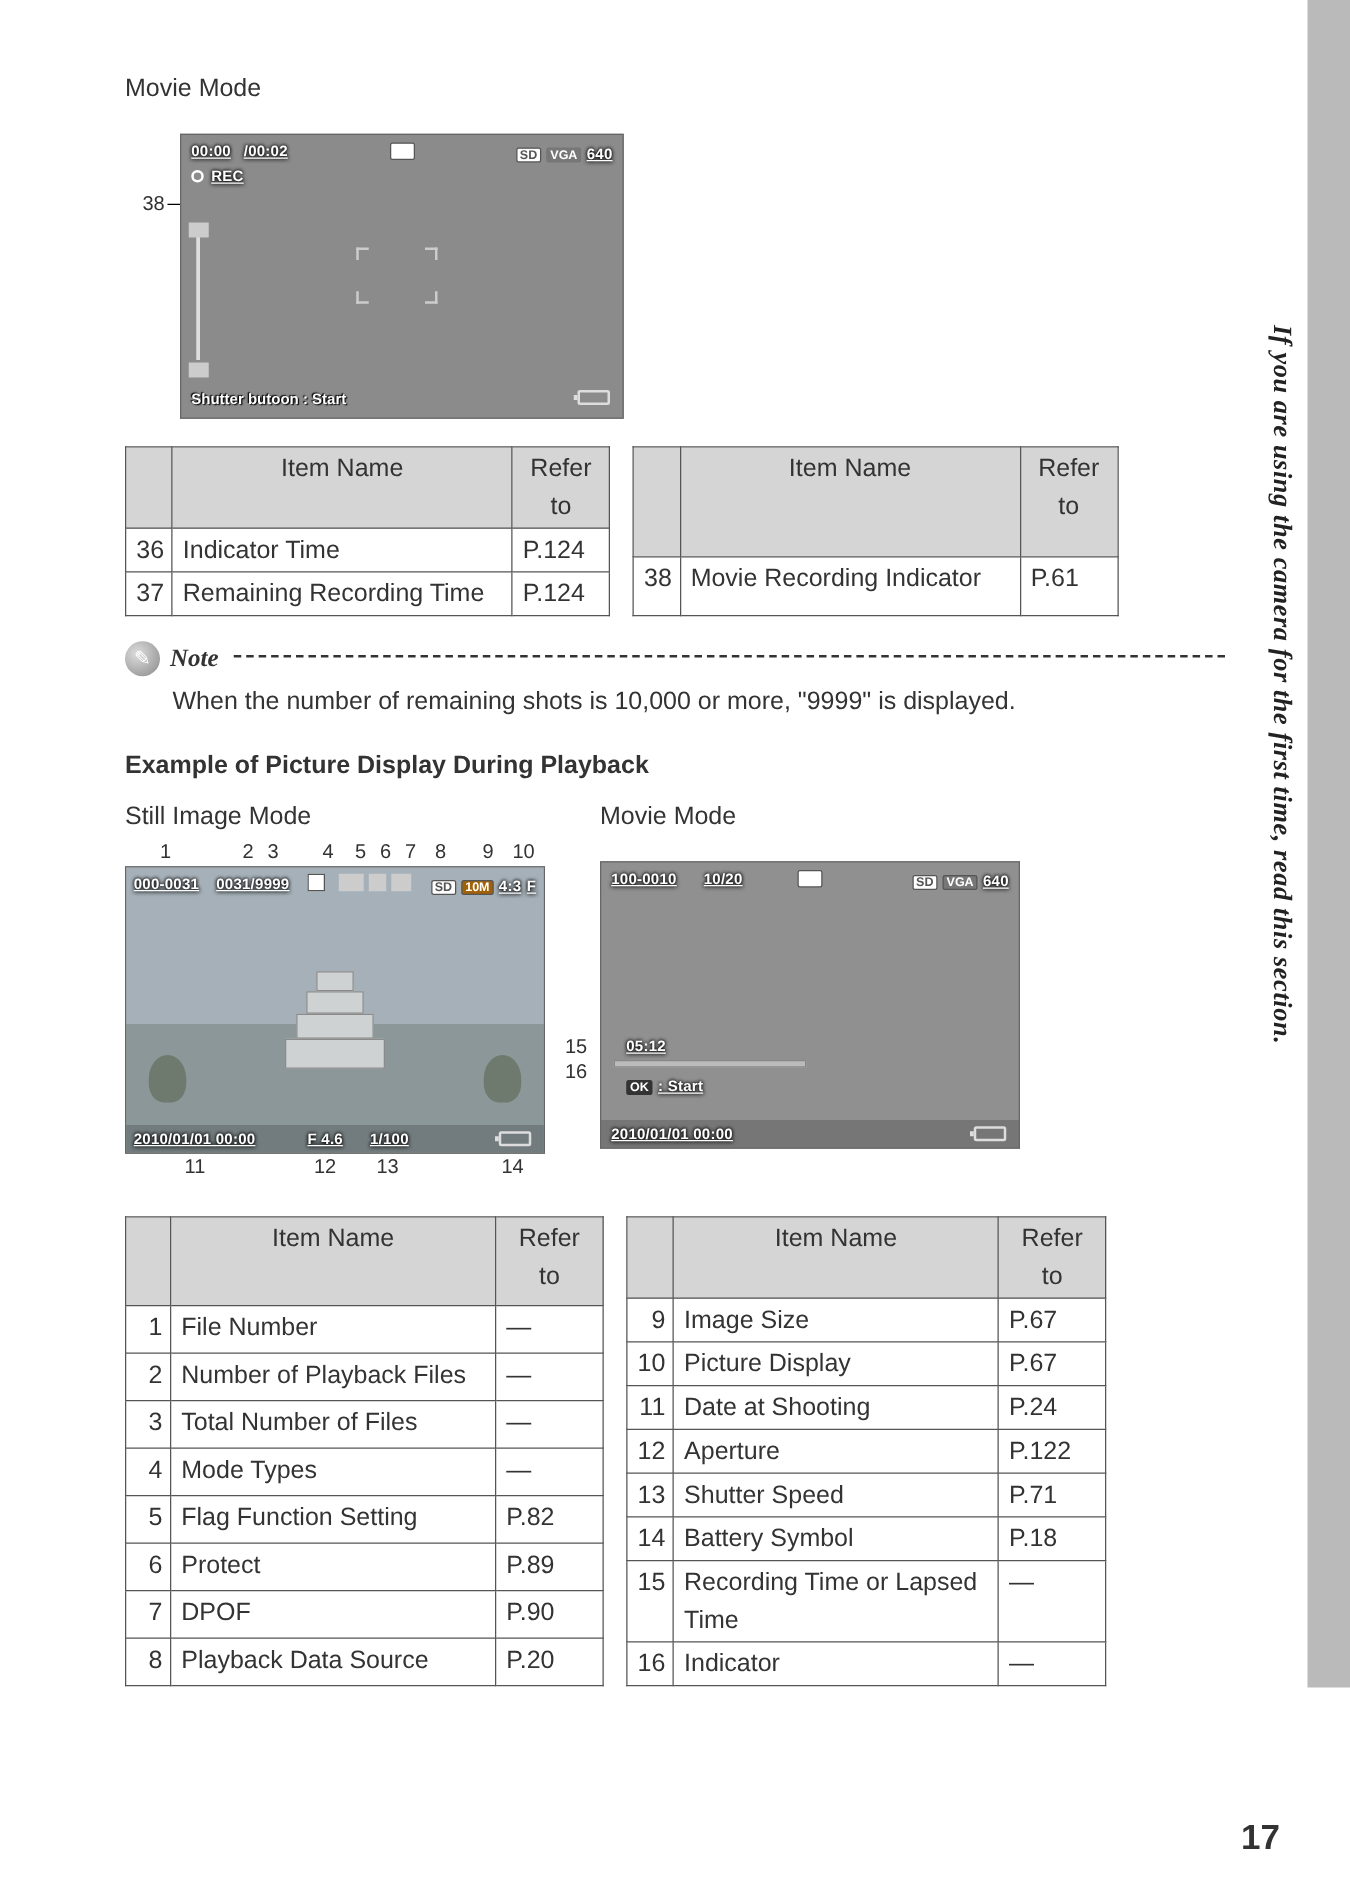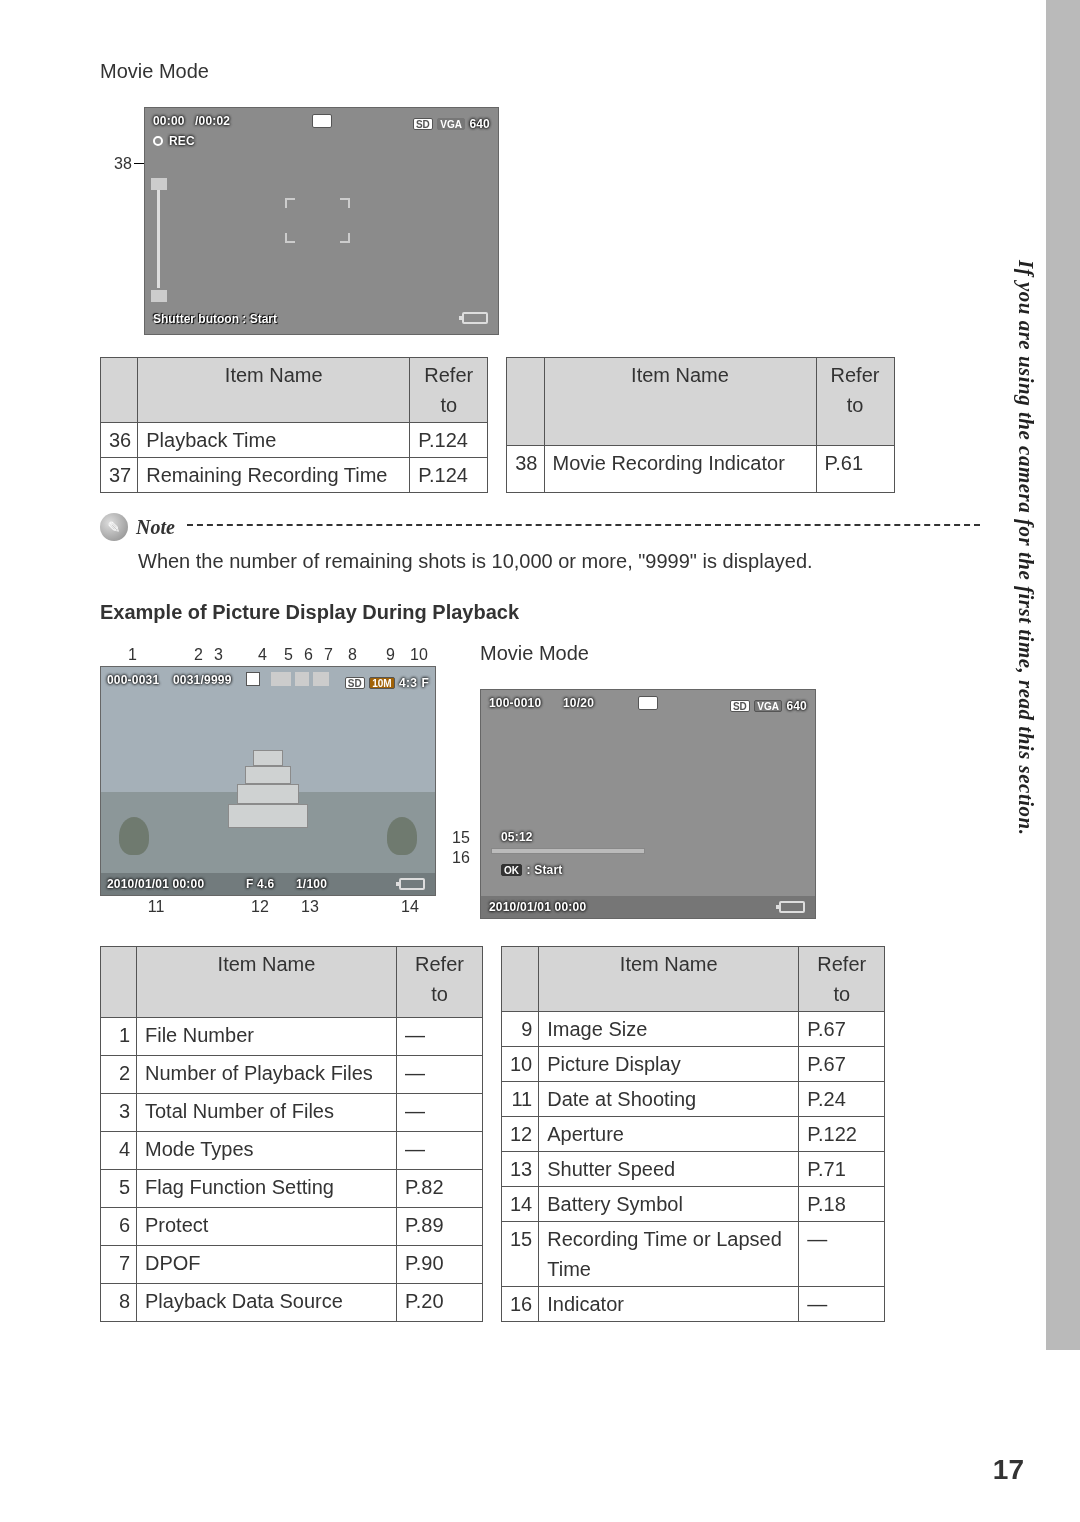--- a/index.html
+++ b/index.html
@@ -48,21 +48,21 @@
     height: 228px;
     background: #8b8b8b;
     border: 1px solid #666;
     position: relative;
     margin-left: 44px;
   }
   .callout-num { position: absolute; font-size: 16px; text-align: center; }
   .callout-tick { position: absolute; width: 1px; background: #000; }
   .screen-ovl-text {
     position: absolute; color: #fff; text-shadow: 0 0 3px #000, 0 0 3px #000;
-    font-size: 12px; font-weight: bold; letter-spacing: 0.2px;
+    font-size: 12px; font-weight: bold; letter-spacing: 0.2px; text-decoration: underline;
   }
   .badge {
     display: inline-block; background: #fff; color: #555; border: 1px solid #555;
     font-size: 10px; font-weight: bold; padding: 0 2px; border-radius: 2px;
     line-height: 12px; height: 12px;
   }
   .rec-dot {
     position:absolute; width:10px; height:10px; border:2px solid #fff; border-radius:50%;
   }
   .shutter-bar {
@@ -188,21 +188,21 @@
   <div class="tables-row">
     <table class="itemtable">
       <tbody>
           <tr>
         <th style="width:34px;"></th>
         <th style="width:272px;">Item Name</th>
         <th style="width:78px;">Refer to</th>
       </tr>
       <tr>
             <td class="num">36</td>
-            <td>Playback Time</td>
+            <td>Indicator Time</td>
             <td>P.124</td>
           </tr>
       <tr>
             <td class="num">37</td>
             <td>Remaining Recording Time</td>
             <td>P.124</td>
           </tr>
     </tbody>
       </table>
     <table class="itemtable">
@@ -228,20 +228,21 @@
       <div class="note-dashes"></div>
     </div>
     <div class="note-body">When the number of remaining shots is 10,000 or more, "9999" is displayed.</div>
   </div>
 
   <h2 class="sect">Example of Picture Display During Playback</h2>
 
   <div class="pb-row">
 
     <div class="pb-col">
+      <div class="section-label">Still Image Mode</div>
 
       <div style="position:relative; height:20px; width:336px; margin-top:4px;">
         <span class="callout-num" style="left:28px;">1</span>
         <span class="callout-num" style="left:94px;">2</span>
         <span class="callout-num" style="left:114px;">3</span>
         <span class="callout-num" style="left:158px;">4</span>
         <span class="callout-num" style="left:184px;">5</span>
         <span class="callout-num" style="left:204px;">6</span>
         <span class="callout-num" style="left:224px;">7</span>
         <span class="callout-num" style="left:248px;">8</span>

